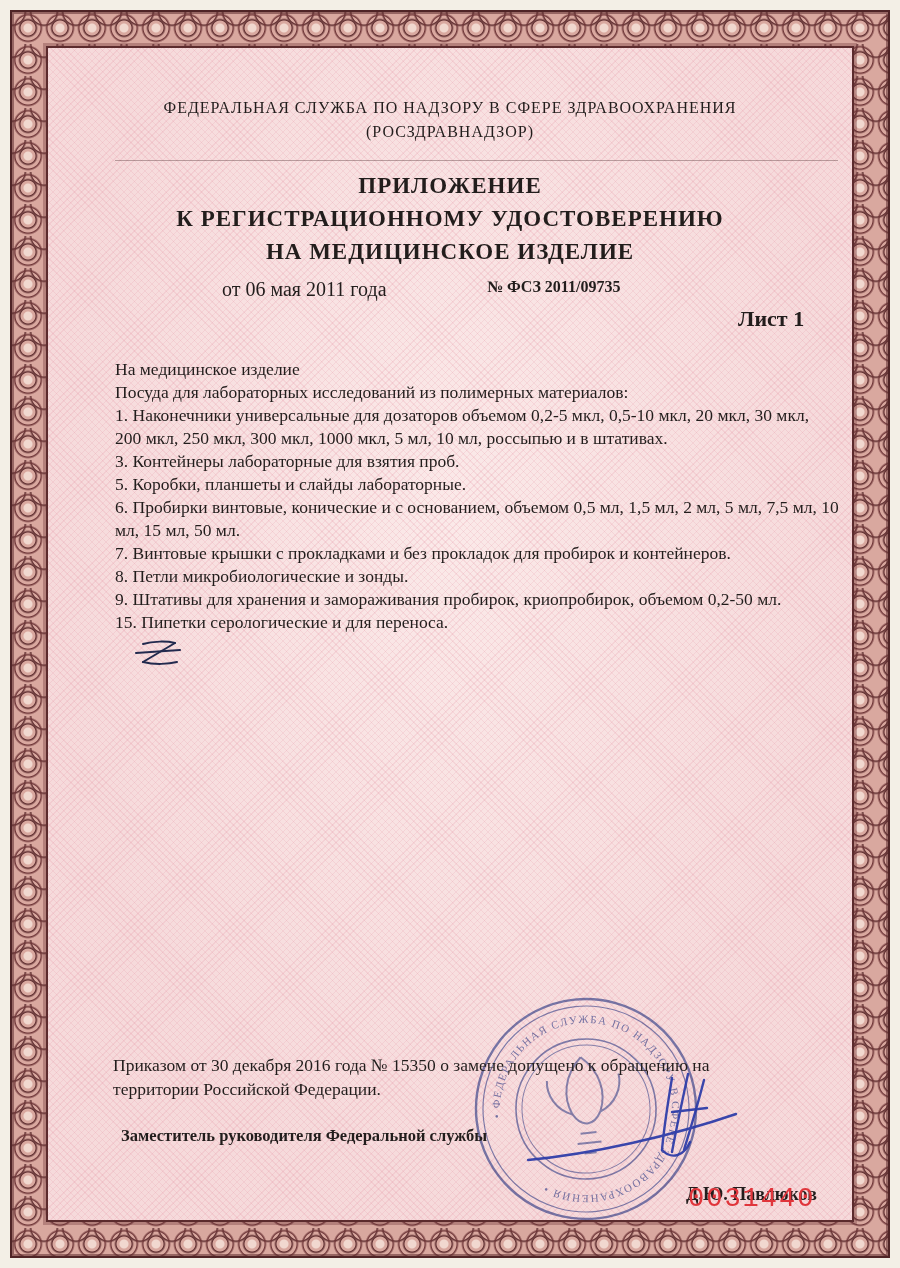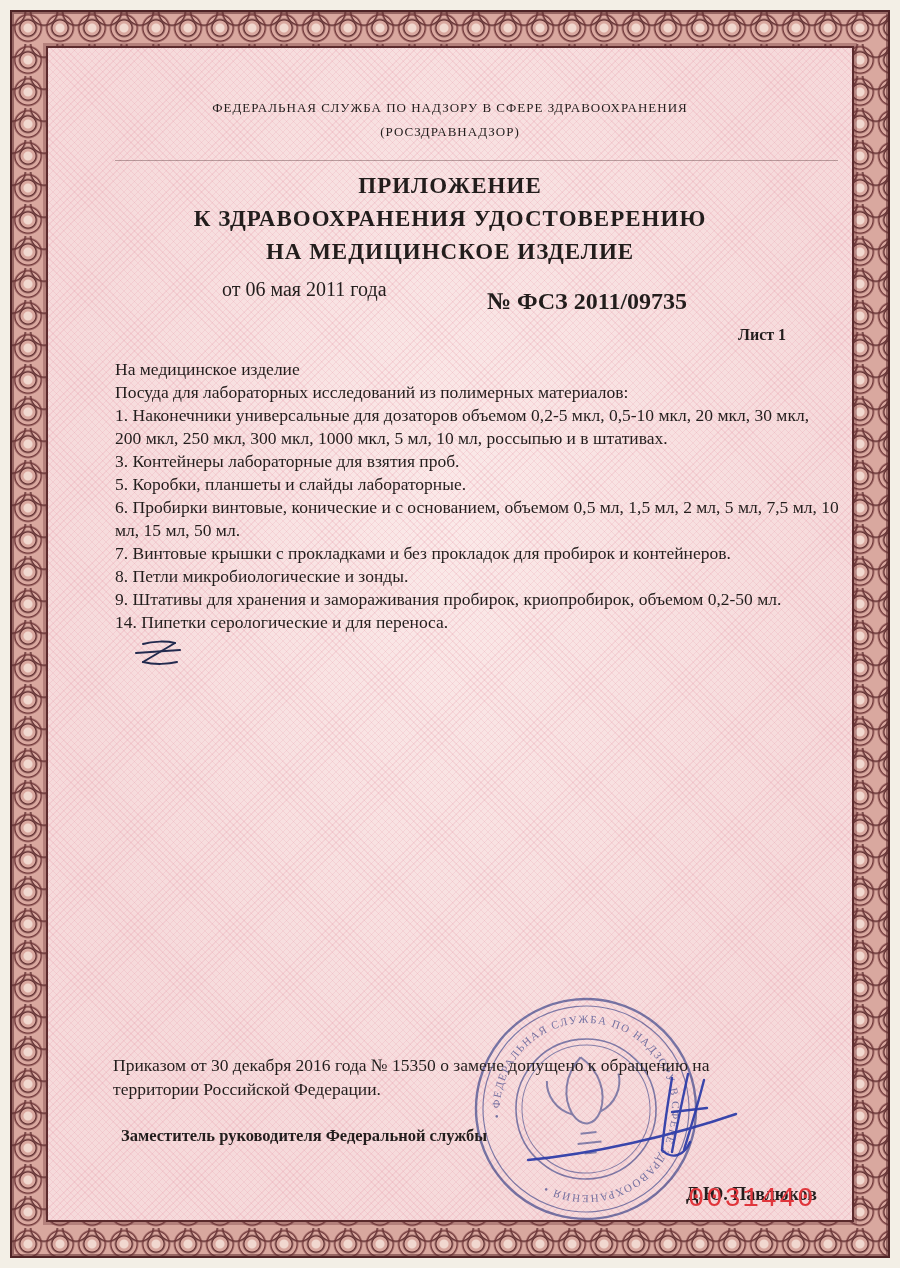--- a/index.html
+++ b/index.html
@@ -42,21 +42,21 @@
       radial-gradient(ellipse at 50% 40%, rgba(255,246,244,.55) 0%, rgba(255,246,244,0) 70%);
     border: 2px solid #5c2b2d;
     box-shadow: 0 0 0 3px rgba(111,54,56,.35);
   }
   .layer { position: absolute; inset: 0; color: #221d1c; }
 
   .agency {
     position: absolute;
     top: 96px; left: 0; right: 0;
     text-align: center;
-    font-size: 13px;
+    font-size: 16px;
     letter-spacing: 1px;
     line-height: 24px;
   }
   .header-rule {
     position: absolute;
     top: 160px; left: 115px; right: 62px;
     height: 1px;
     background: rgba(120, 88, 90, .5);
   }
   .title {
@@ -69,30 +69,29 @@
     letter-spacing: 1px;
   }
   .issue-date {
     position: absolute;
     top: 278px; left: 222px;
     font-weight: 400;
     font-size: 20px;
   }
   .issue-number {
     position: absolute;
-    top: 288px; left: 487px;
-    font-weight: 700;
-    font-size: 24px;
+    top: 278px; left: 487px;
+    font-weight: 700;
+    font-size: 16px;
   }
   .sheet {
     position: absolute;
     top: 306px; left: 738px;
     font-weight: 700;
-    font-size: 16px;
-    margin-top: 20px;
+    font-size: 22px;
   }
   .body-text {
     position: absolute;
     top: 358px; left: 115px;
     width: 724px;
     font-size: 17.5px;
     line-height: 23px;
     z-index: 2;
   }
   .body-text p { margin: 0; }
@@ -161,39 +160,39 @@
 
     <div class="agency">
       <div>ФЕДЕРАЛЬНАЯ СЛУЖБА ПО НАДЗОРУ В СФЕРЕ ЗДРАВООХРАНЕНИЯ</div>
       <div>(РОСЗДРАВНАДЗОР)</div>
     </div>
 
     <div class="header-rule"></div>
 
     <div class="title">
       <div>ПРИЛОЖЕНИЕ</div>
-      <div>К ЗДРАВООХРАНЕНИЯ УДОСТОВЕРЕНИЮ</div>
+      <div>К РЕГИСТРАЦИОННОМУ УДОСТОВЕРЕНИЮ</div>
       <div>НА МЕДИЦИНСКОЕ ИЗДЕЛИЕ</div>
     </div>
 
     <div class="issue-date">от  06 мая 2011 года</div>
     <div class="issue-number">№  ФСЗ 2011/09735</div>
     <div class="sheet">Лист 1</div>
 
     <div class="body-text">
       <p>На медицинское изделие</p>
       <p class="subject">Посуда для лабораторных исследований из полимерных материалов:</p>
       <p>1. Наконечники универсальные для дозаторов объемом 0,2-5 мкл, 0,5-10 мкл, 20 мкл, 30 мкл, 200 мкл, 250 мкл, 300 мкл, 1000 мкл, 5 мл, 10 мл, россыпью и в штативах.</p>
       <p>3. Контейнеры лабораторные для взятия проб.</p>
       <p>5. Коробки, планшеты и слайды лабораторные.</p>
       <p>6. Пробирки винтовые, конические и с основанием, объемом 0,5 мл, 1,5 мл, 2 мл, 5 мл, 7,5 мл, 10 мл, 15 мл, 50 мл.</p>
       <p>7. Винтовые крышки с прокладками и без прокладок для пробирок и контейнеров.</p>
       <p>8. Петли микробиологические и зонды.</p>
       <p>9. Штативы для хранения и замораживания пробирок, криопробирок, объемом 0,2-50 мл.</p>
-      <p>14. Пипетки серологические и для переноса.</p>
+      <p>15. Пипетки серологические и для переноса.</p>
       <svg class="z-mark" width="50" height="30" viewBox="0 0 50 30">
         <g fill="none" stroke="#222a4e" stroke-width="2" stroke-linecap="round">
           <path d="M10 6 C 20 3, 34 3, 42 5"></path>
           <path d="M42 5 L10 24"></path>
           <path d="M10 24 C 22 27, 36 26, 44 24"></path>
           <path d="M3 15 L47 12"></path>
         </g>
       </svg>
     </div>
 

